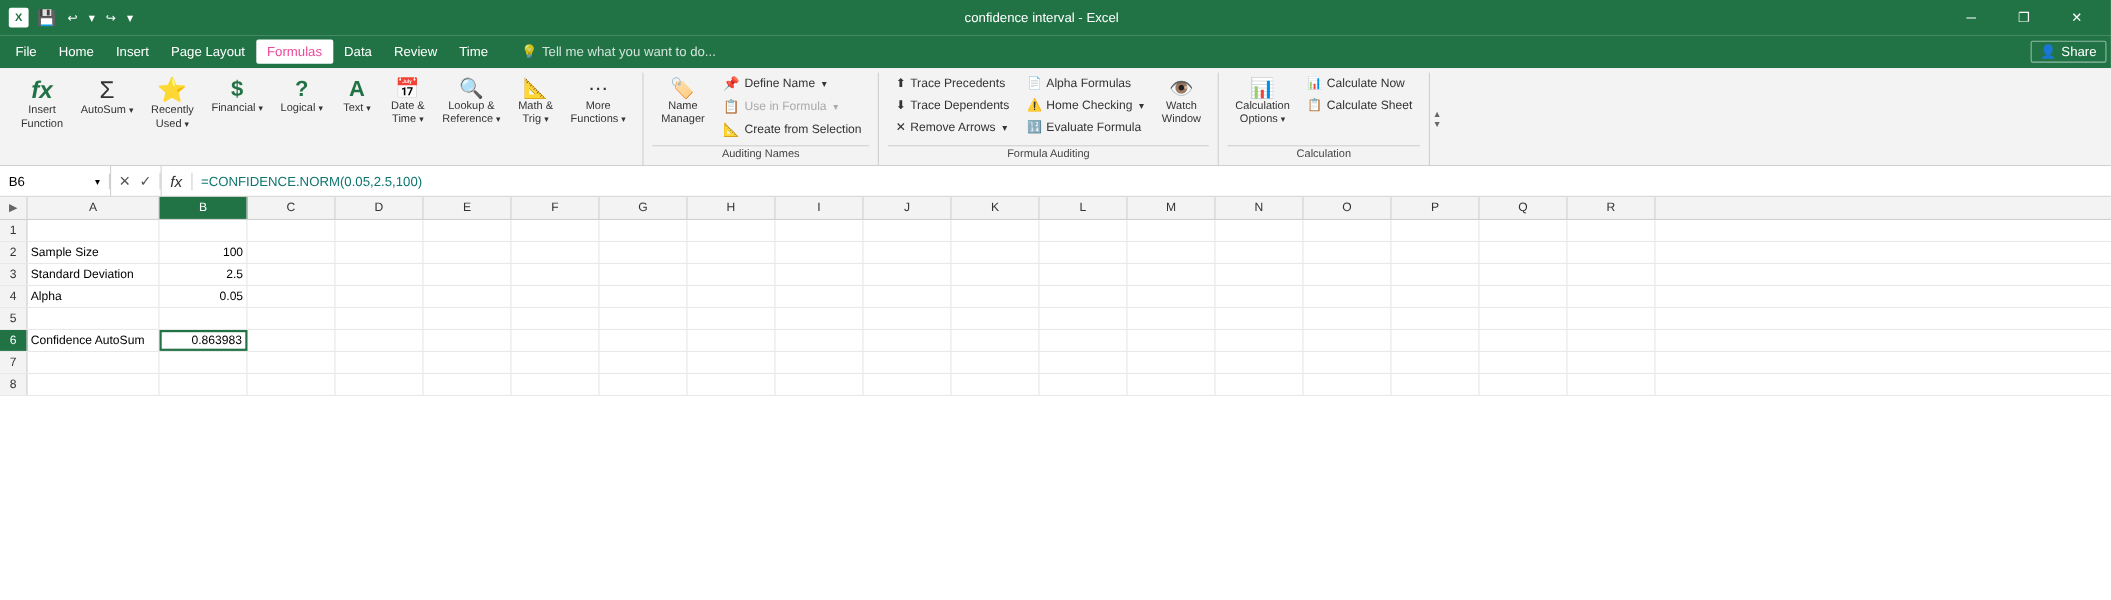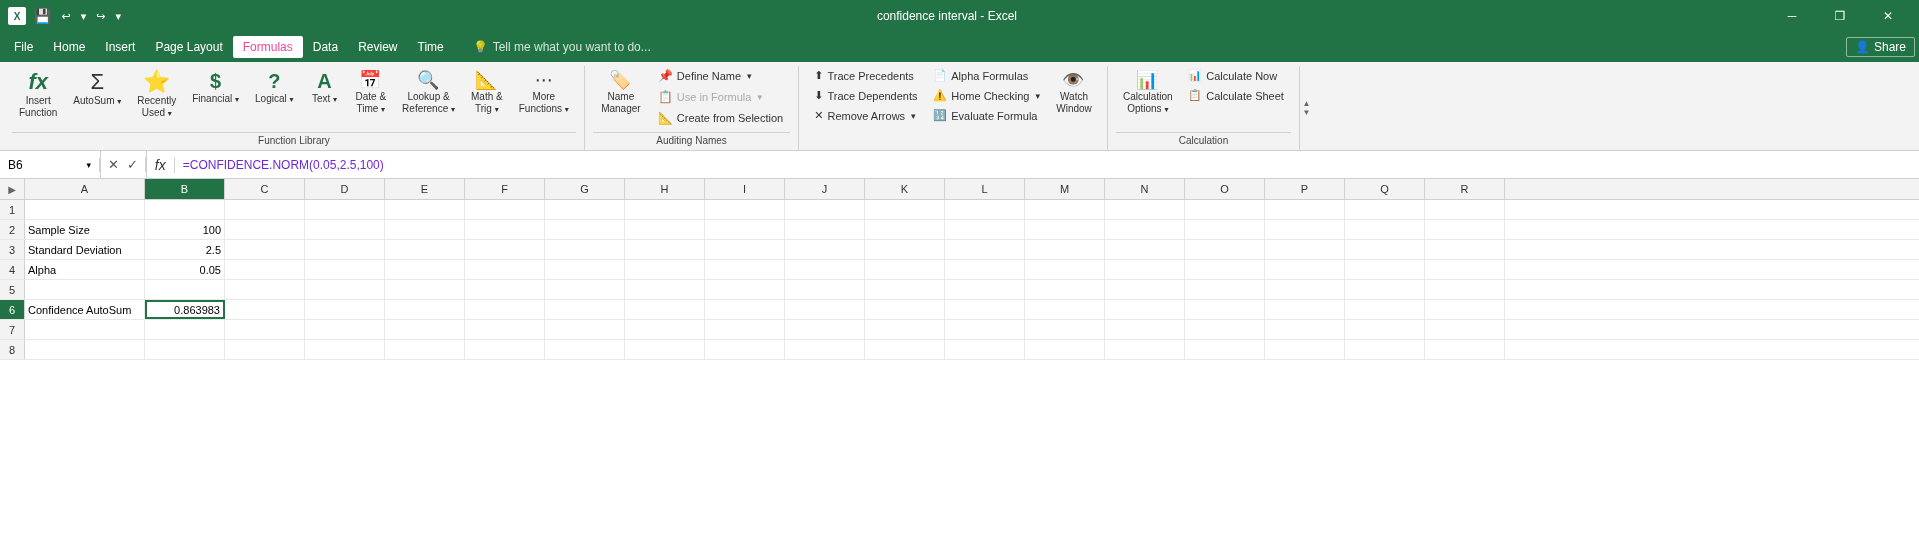--- a/index.html
+++ b/index.html
@@ -149,21 +149,21 @@
       padding: 0 8px;
       font-size: 14px;
       font-style: italic;
       color: #333;
       border-right: 1px solid #d0d0d0;
     }
     .fx-formula {
       flex: 1;
       padding: 0 8px;
       font-size: 12px;
-      color: #6d28d9;
+      color: #0f766e;
     }
 
     
     .sheet-container {
       display: flex;
       flex-direction: column;
       background: #fff;
     }
     .sheet-header-row {
       display: flex;
@@ -329,21 +329,20 @@
         </button>
         <button class="ribbon-btn">
           <span class="icon" style="font-size:18px;">📐</span>
           <span class="label">Math &amp;<br>Trig <span class="dropdown-arrow">▾</span></span>
         </button>
         <button class="ribbon-btn">
           <span class="icon" style="font-size:18px;">⋯</span>
           <span class="label">More<br>Functions <span class="dropdown-arrow">▾</span></span>
         </button>
       </div>
-      <div class="ribbon-group-label">Function Library</div>
     </div>
 
     <div class="ribbon-group">
       <div class="ribbon-group-items">
         <button class="ribbon-btn" style="min-width:56px;">
           <span class="icon" style="font-size:18px;">🏷️</span>
           <span class="label">Name<br>Manager</span>
         </button>
         <div class="dn-group">
           <button class="ribbon-btn-small">
@@ -395,20 +394,21 @@
           <button class="ribbon-btn-small">
             <span>🔢</span>
             <span>Evaluate Formula</span>
           </button>
         </div>
         <button class="ribbon-btn" style="min-width:50px;">
           <span class="icon" style="font-size:18px;">👁️</span>
           <span class="label">Watch<br>Window</span>
         </button>
       </div>
+      <div class="ribbon-group-label">Formula Auditing</div>
     </div>
 
     <div class="ribbon-group" style="border-right:none;">
       <div class="ribbon-group-items">
         <button class="ribbon-btn" style="min-width:56px;">
           <span class="icon" style="font-size:18px;">📊</span>
           <span class="label">Calculation<br>Options <span class="dropdown-arrow">▾</span></span>
         </button>
         <div class="dn-group" style="justify-content:center;">
           <button class="ribbon-btn-small">

